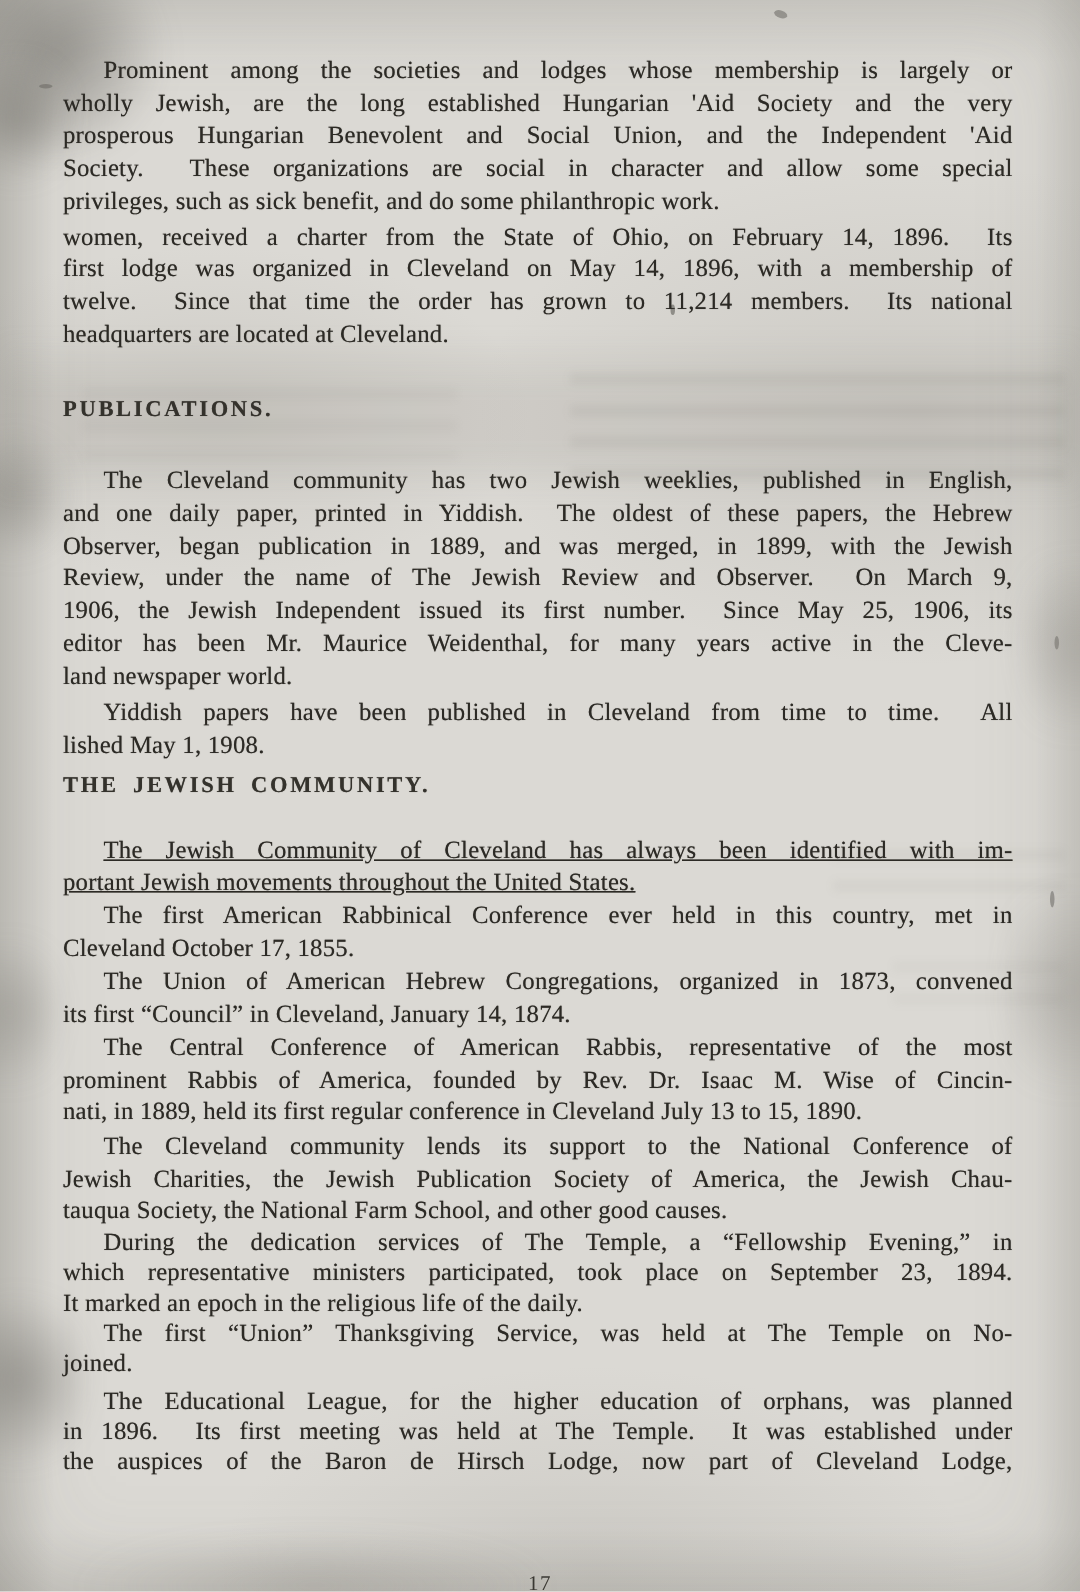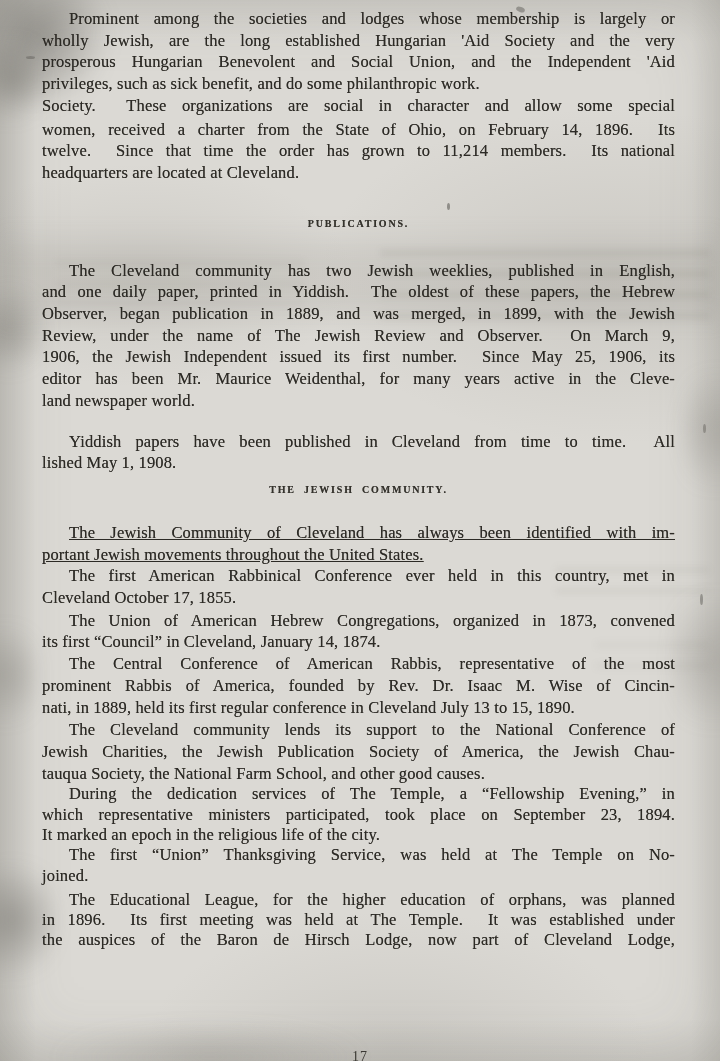--- a/index.html
+++ b/index.html
@@ -41,40 +41,40 @@
   .gh-4 { left: 595px; top: 628px; width: 115px; height: 42px; opacity: 0.25; }
   .speck { position: absolute; background: #55534e; border-radius: 50%; pointer-events: none; }
   .sp-1 { left: 516px; top: 7px;   width: 9px; height: 5px; opacity: 0.45; transform: rotate(18deg); }
   .sp-2 { left: 447px; top: 203px; width: 3px; height: 7px; opacity: 0.55; }
   .sp-3 { left: 700px; top: 594px; width: 3px; height: 11px; opacity: 0.45; }
   .sp-4 { left: 26px;  top: 56px;  width: 9px; height: 3px; opacity: 0.40; }
   .sp-5 { left: 703px; top: 424px; width: 3px; height: 9px; opacity: 0.40; }
 
   .content {
     position: absolute; left: 42px; top: 0; width: 633px;
-    padding-top: 8px;
+    padding-top: 36px;
     font-size: 16.5px; line-height: 21.7px;
     letter-spacing: 0.15px;
     text-shadow: 0 0 0.5px rgba(44,42,37,0.65);
   }
   .para { margin: 0; }
   .para .line { text-align: justify; text-align-last: justify; }
   .para .line.last { text-align-last: left; }
   .para .line.first { text-indent: 27px; }
   .para.tight { line-height: 20.3px; }
   .p-knights   { margin-top: 2px; }
   .p-weeklies  { margin-top: 28px; }
-  .p-yiddish   { margin-top: 19px; }
+  .p-yiddish   { margin-top: 3px; }
   .p-community { margin-top: 24px; text-decoration: underline; }
   .p-union     { margin-top: 1px; }
   .p-lends     { margin-top: 1px; }
   .p-league    { margin-top: 4px; }
   .heading {
-    margin: 0; text-align: center;
-    font-size: 10px; font-weight: bold; line-height: 16px;
+    margin: 0; text-align: left;
+    font-size: 15px; font-weight: bold; line-height: 16px;
     letter-spacing: 1.8px; word-spacing: 4px;
     color: #34322c;
   }
   .h-publications { margin-top: 32px; }
   .h-community    { margin-top: 8px; }
   .pageno {
     position: absolute; left: 0; top: 1049px; width: 720px;
     text-align: center; font-size: 14px; color: #3a3833;
     letter-spacing: 1px;
   }
@@ -101,25 +101,26 @@
   <div class="speck sp-2"></div>
   <div class="speck sp-3"></div>
   <div class="speck sp-4"></div>
   <div class="speck sp-5"></div>
 
   <div class="content">
     <div class="para">
         <div class="line first">Prominent among the societies and lodges whose membership is largely or</div>
         <div class="line">wholly Jewish, are the long established Hungarian 'Aid Society and the very</div>
         <div class="line">prosperous Hungarian Benevolent and Social Union, and the Independent 'Aid</div>
+        <div class="line">Society.&nbsp; These organizations are social in character and allow some special</div>
         <div class="line last">privileges, such as sick benefit, and do some philanthropic work.</div>
-        <div class="line">Society.&nbsp; These organizations are social in character and allow some special</div>
       </div>
     <div class="para p-knights">
         <div class="line">women, received a charter from the State of Ohio, on February 14, 1896.&nbsp; Its</div>
+        <div class="line">first lodge was organized in Cleveland on May 14, 1896, with a membership of</div>
         <div class="line">twelve.&nbsp; Since that time the order has grown to 11,214 members.&nbsp; Its national</div>
         <div class="line last">headquarters are located at Cleveland.</div>
       </div>
     <h2 class="heading h-publications">PUBLICATIONS.</h2>
     <div class="para p-weeklies">
         <div class="line first">The Cleveland community has two Jewish weeklies, published in English,</div>
         <div class="line">and one daily paper, printed in Yiddish.&nbsp; The oldest of these papers, the Hebrew</div>
         <div class="line">Observer, began publication in 1889, and was merged, in 1899, with the Jewish</div>
         <div class="line">Review, under the name of The Jewish Review and Observer.&nbsp; On March 9,</div>
         <div class="line">1906, the Jewish Independent issued its first number.&nbsp; Since May 25, 1906, its</div>
@@ -149,21 +150,21 @@
         <div class="line last">nati, in 1889, held its first regular conference in Cleveland July 13 to 15, 1890.</div>
       </div>
     <div class="para p-lends">
         <div class="line first">The Cleveland community lends its support to the National Conference of</div>
         <div class="line">Jewish Charities, the Jewish Publication Society of America, the Jewish Chau-</div>
         <div class="line last">tauqua Society, the National Farm School, and other good causes.</div>
       </div>
     <div class="para tight">
         <div class="line first">During the dedication services of The Temple, a “Fellowship Evening,” in</div>
         <div class="line">which representative ministers participated, took place on September 23, 1894.</div>
-        <div class="line last">It marked an epoch in the religious life of the city.</div>
+        <div class="line last">It marked an epoch in the religious life of the daily.</div>
       </div>
     <div class="para tight">
         <div class="line first">The first “Union” Thanksgiving Service, was held at The Temple on No-</div>
         <div class="line last">joined.</div>
       </div>
     <div class="para tight p-league">
         <div class="line first">The Educational League, for the higher education of orphans, was planned</div>
         <div class="line">in 1896.&nbsp; Its first meeting was held at The Temple.&nbsp; It was established under</div>
         <div class="line">the auspices of the Baron de Hirsch Lodge, now part of Cleveland Lodge,</div>
       </div>

